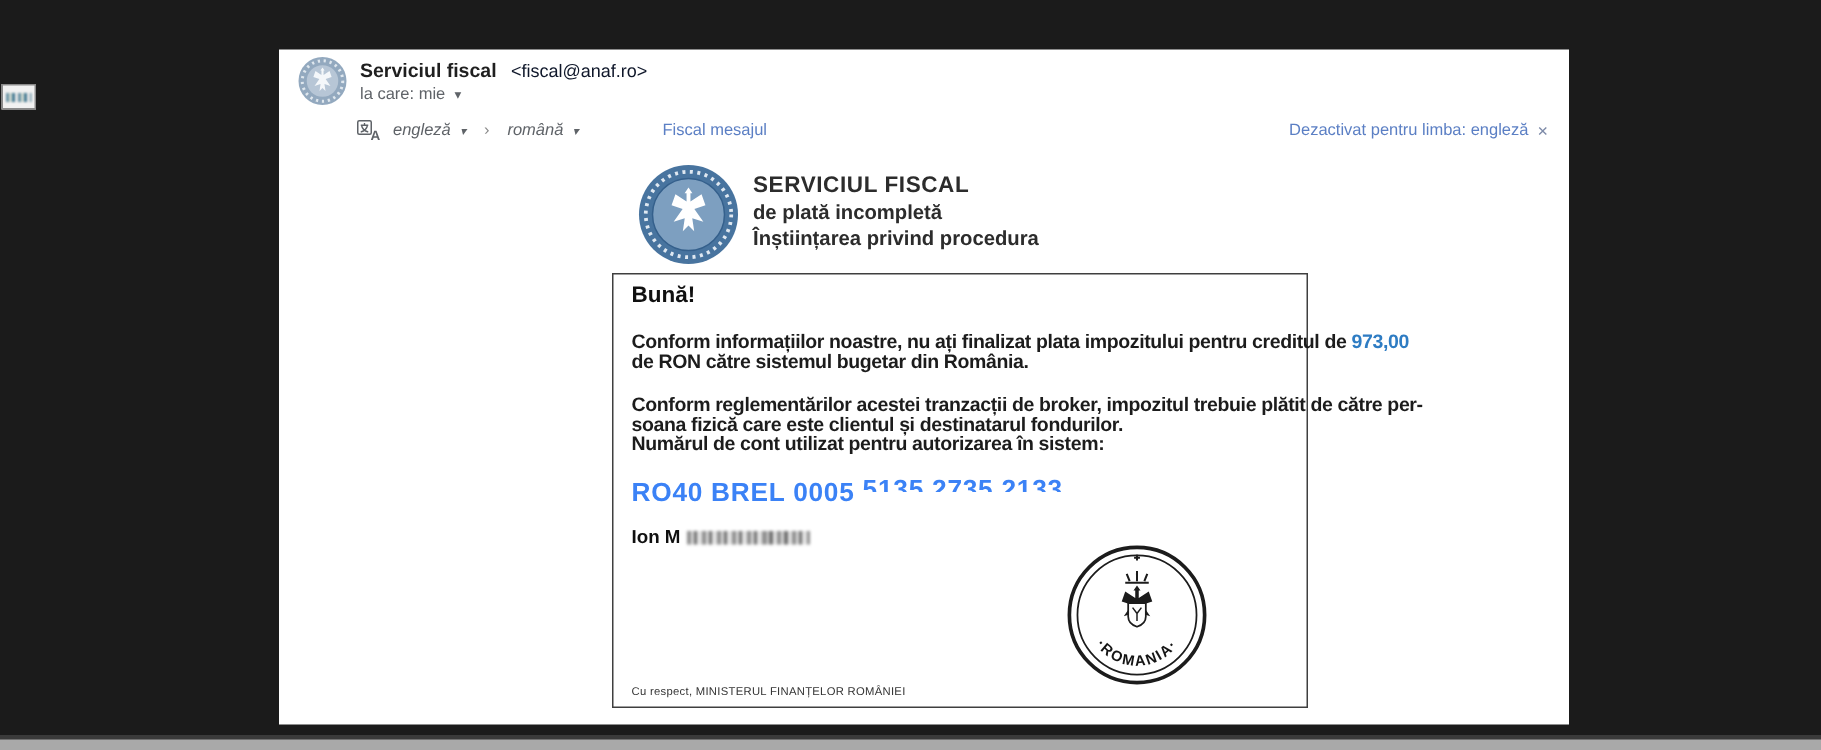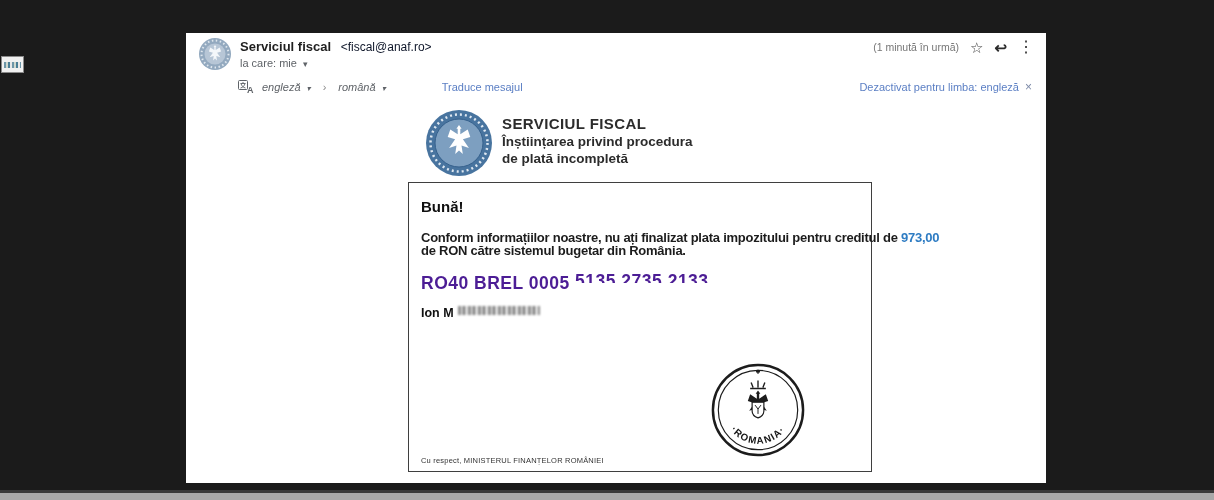--- a/index.html
+++ b/index.html
@@ -43,29 +43,29 @@
   .disable-close { color:#7d8aa8; margin-left:6px; cursor:pointer; font-size:12px; }
 
   
   .logo { position:absolute; left:239px; top:76px; width:68px; height:68px; }
   .title-block { position:absolute; left:316px; top:82px; color:#2c2c2c; }
   .org-name { font-size:15px; font-weight:bold; letter-spacing:0.4px; line-height:18px; }
   .subject { font-size:13.5px; font-weight:bold; line-height:17px; }
 
   
   .letter { position:absolute; left:222px; top:149px; width:464px; height:290px;
-            border:1px solid #3f3f3f; background:#fff; padding:13px 10px 30px 12px; }
+            border:1px solid #3f3f3f; background:#fff; padding:3px 10px 30px 12px; }
   .greeting { font-size:15px; font-weight:bold; color:#101010; margin:2px 0 16px; }
   .para { font-size:13px; font-weight:700; letter-spacing:-0.25px; color:#1c1c1c;
           line-height:13px; margin:0 0 16px; white-space:pre; }
   .amount { color:#2e7cc3; }
-  .iban-line { font-size:17.5px; font-weight:600; color:#4c1d95; letter-spacing:0.5px;
+  .iban-line { font-size:17.5px; font-weight:600; color:#3b82f6; letter-spacing:0.5px;
                margin:2px 0 12px; white-space:nowrap; }
   .iban-clipped { display:inline-block; height:10px; overflow:hidden; vertical-align:top; line-height:17.5px; }
-  .signature { font-size:12.5px; font-weight:bold; color:#101010; display:flex; }
+  .signature { font-size:12.5px; font-weight:bold; color:#101010; display:flex; align-items:center; }
   .redacted { display:inline-block; width:82px; height:9px; margin-left:4px; filter:blur(1px);
       background:repeating-linear-gradient(90deg,#8f8f8f 0 3px,#d9d9d9 3px 5px,#6e6e6e 5px 7px,#e3e3e3 7px 10px); }
   .stamp { position:absolute; left:300px; top:178px; width:98px; height:98px; }
   .letter-footer { position:absolute; left:12px; bottom:6px; font-size:7.5px;
                    color:#333; letter-spacing:0.2px; }
 </style>
 </head>
 <body>
 
 <div class="stage">
@@ -84,69 +84,66 @@
       </svg>
     </div>
     <div class="sender-line">
       <span class="sender-name">Serviciul fiscal</span>
       <span class="sender-address">&lt;fiscal@anaf.ro&gt;</span>
     </div>
     <div class="to-line">
       <span>la care: mie</span>
       <span class="to-caret">▾</span>
     </div>
-    <div class="header-right">
-      <span class="timestamp">(1 minută în urmă)</span>
-      <span class="hdr-icon">☆</span>
-      <span class="hdr-icon icon-reply">↩</span>
-      <span class="hdr-icon icon-more">⋮</span>
-    </div>
 
     <div class="translate-bar">
       <svg class="tr-icon" viewBox="0 0 16 14">
         <rect x="0.5" y="0.5" width="9" height="9" rx="1" fill="none" stroke="#5f6368"></rect>
         <path d="M2.5 3.5 h5 M5 2 v1.5 M3 3.5 c0.5 2.5 2.5 4 4.5 4.5 M7 3.5 c-0.5 2.5 -2.5 4 -4.5 4.5" stroke="#5f6368" fill="none" stroke-width="0.9"></path>
         <text x="9" y="13" font-size="9" font-weight="bold" fill="#5f6368" font-family="Liberation Sans, sans-serif">A</text>
       </svg>
       <span class="lang">
         <span>engleză</span>
         <span class="caret">▾</span>
       </span>
       <span class="lang-sep">›</span>
       <span class="lang">
         <span>română</span>
         <span class="caret">▾</span>
       </span>
-      <span class="translate-link">Traduce mesajul</span>
+      <span class="translate-link">Fiscal mesajul</span>
       <span class="disable-link">Dezactivat pentru limba: engleză</span>
       <span class="disable-close">×</span>
     </div>
 
     <div class="logo">
       <svg viewBox="0 0 68 68">
         <circle cx="34" cy="34" r="33" fill="#48749f"></circle>
         <circle cx="34" cy="34" r="28.5" fill="none" stroke="#dfe8f1" stroke-width="2.5" stroke-dasharray="2 3"></circle>
         <circle cx="34" cy="34" r="24" fill="#7d9fc0"></circle>
         <path fill="#ffffff" d="M34,16 l2.6,3.8 h-1.3 v5.5 l7.4,-4.8 2.6,7.4 -7.4,2.4 6,8.6 -7.4,-2.4 1.3,8.6 -3.8,-3.7 -3.8,3.7 1.3,-8.6 -7.4,2.4 6,-8.6 -7.4,-2.4 2.6,-7.4 7.4,4.8 v-5.5 h-1.3 z"></path>
         <circle cx="34" cy="34" r="24" fill="none" stroke="#35608c" stroke-width="1"></circle>
       </svg>
     </div>
     <div class="title-block">
       <div class="org-name">SERVICIUL FISCAL</div>
+      <div class="subject">de plată incompletă</div>
       <div class="subject">Înștiințarea privind procedura</div>
-      <div class="subject">de plată incompletă</div>
     </div>
 
     <div class="letter">
       <div class="greeting">Bună!</div>
 
       <p class="para"><span>Conform informațiilor noastre, nu ați finalizat plata impozitului pentru creditul de </span><span class="amount">973,00</span><span>
 de RON către sistemul bugetar din România.</span></p>
 
 
+      <p class="para">Conform reglementărilor acestei tranzacții de broker, impozitul trebuie plătit de către per-
+soana fizică care este clientul și destinatarul fondurilor.
+Numărul de cont utilizat pentru autorizarea în sistem:</p>
 
       <div class="iban-line"><span>RO40 BREL 0005 </span><span class="iban-clipped">5135 2735 2133</span></div>
 
       <div class="signature">
         <span>Ion M</span>
         <span class="redacted"></span>
       </div>
 
       <div class="stamp">
         <svg viewBox="0 0 100 100">

